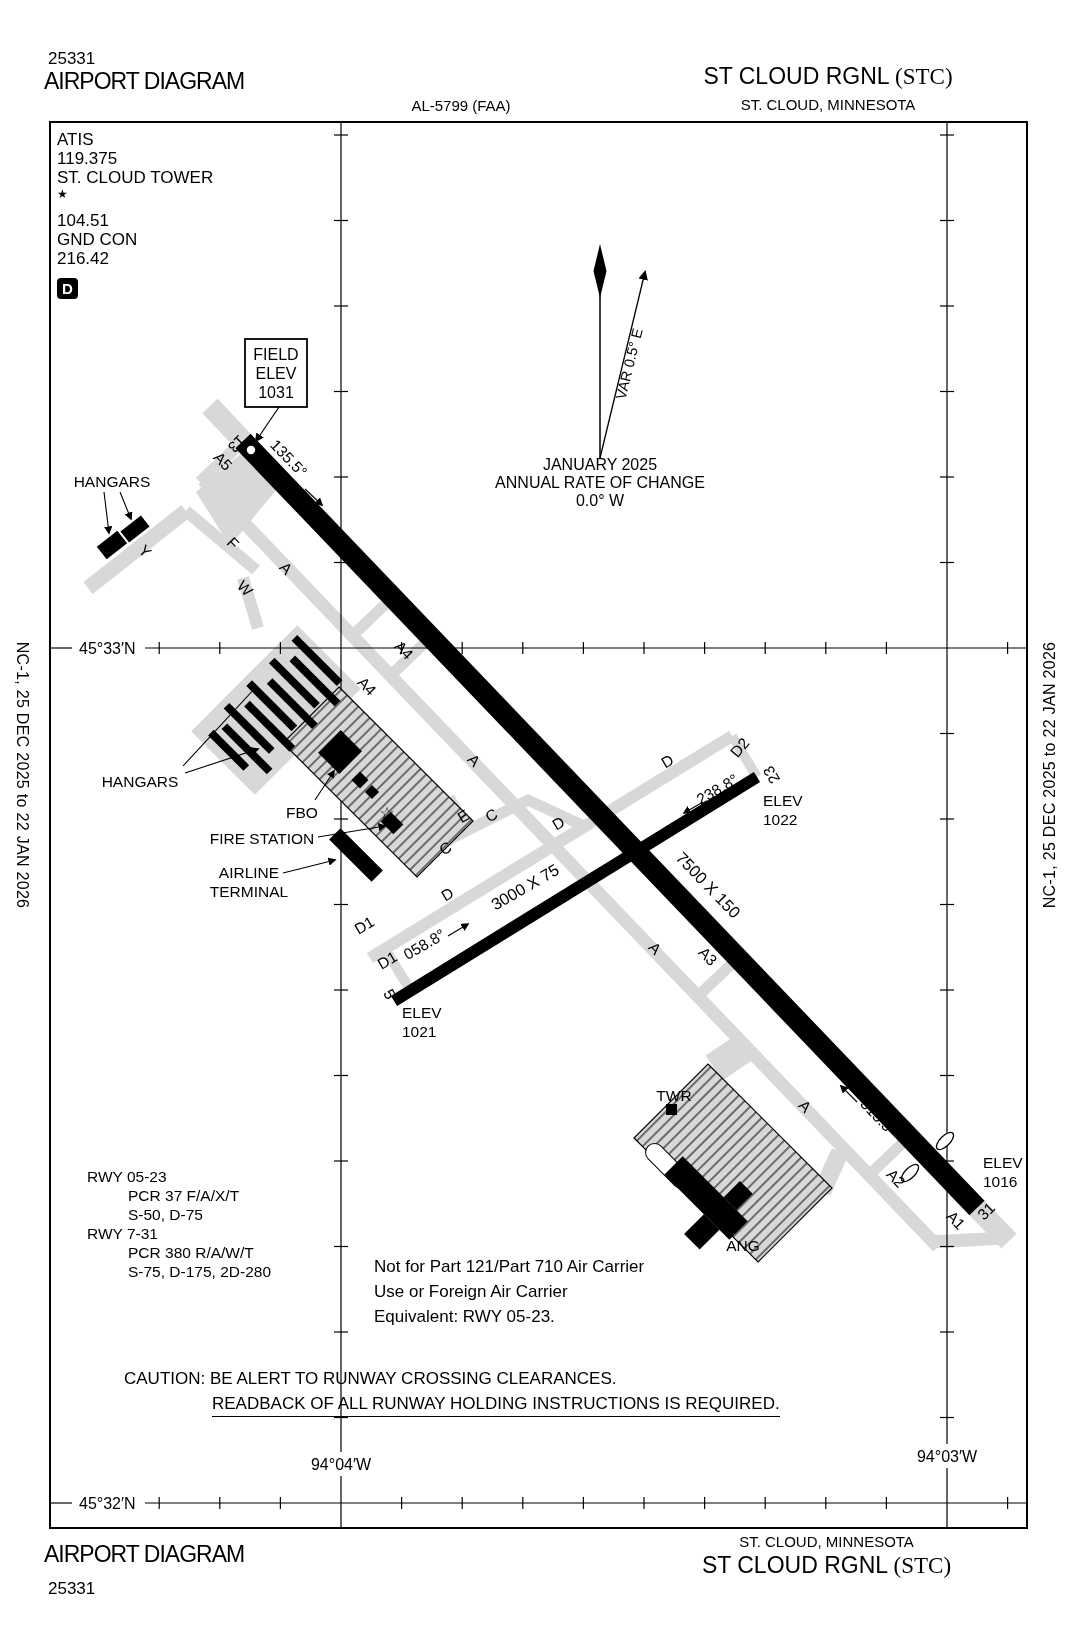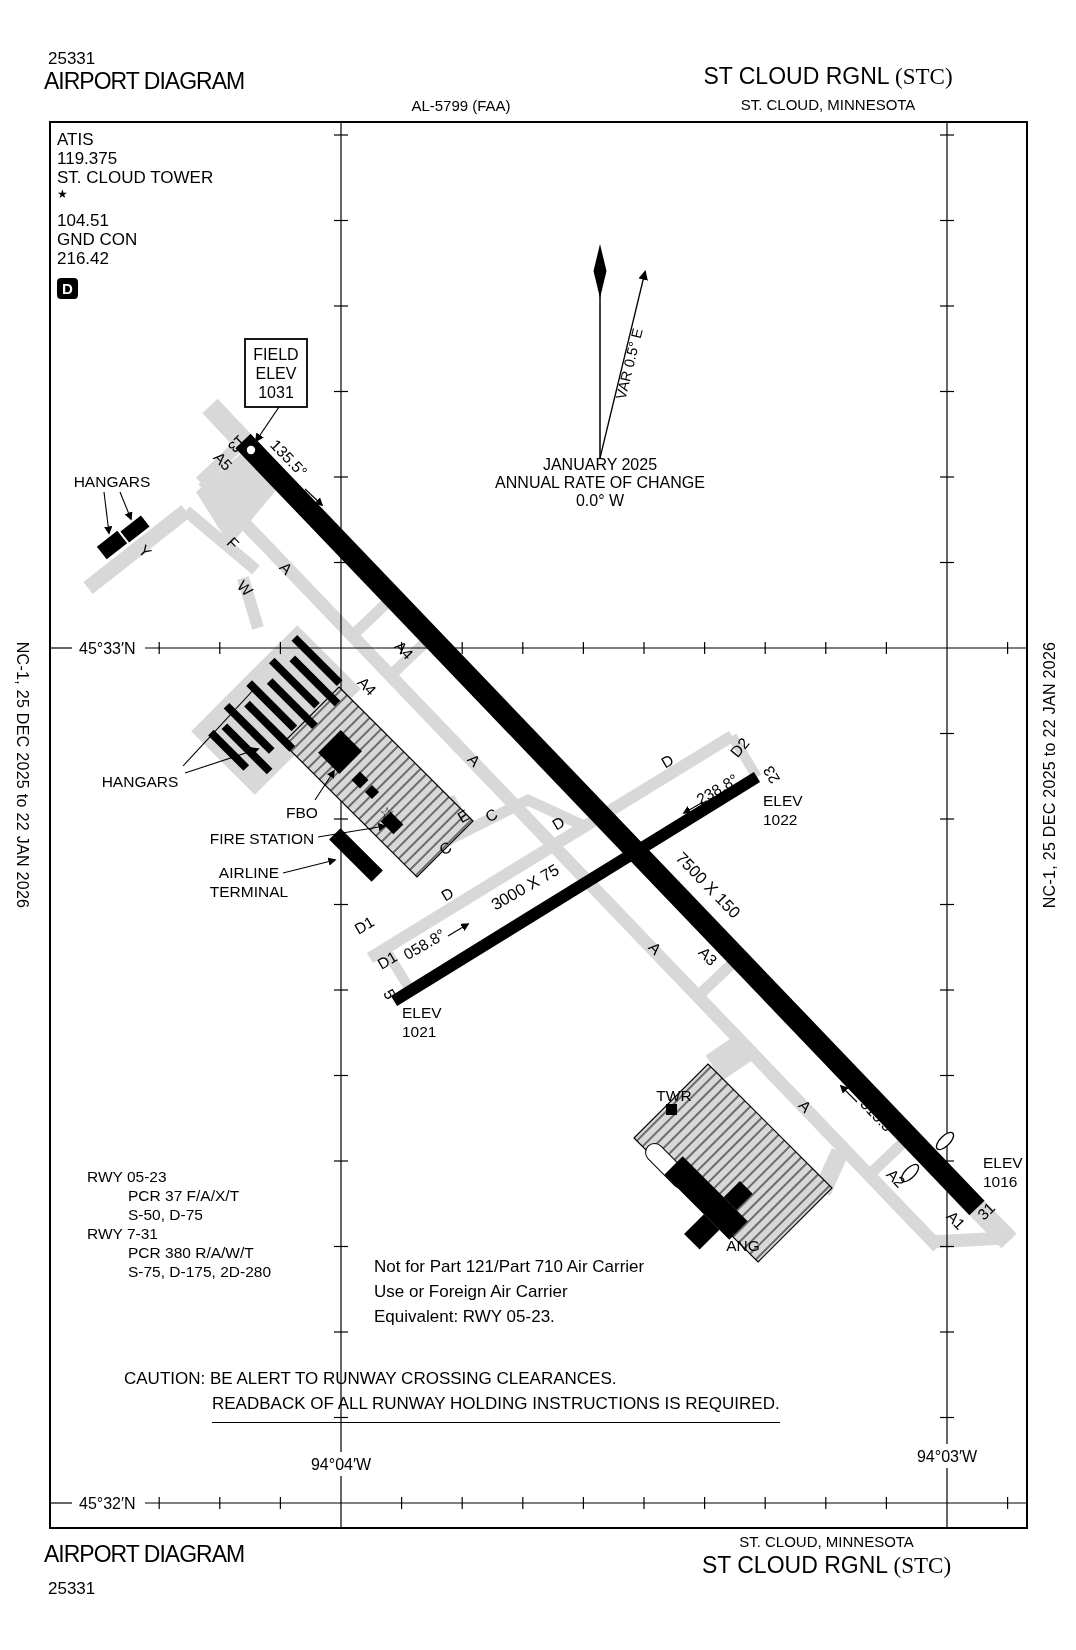--- a/index.html
+++ b/index.html
@@ -15,21 +15,21 @@
   .comm span{display:block;}
   sup.star{font-size:12px;position:relative;top:-2px;}
   #datis-box{width:21px;height:21px;background:#000;color:#fff;border-radius:4px;
      font-weight:bold;font-size:15px;line-height:21px;text-align:center;margin-top:10px;}
   .rwyinfo{font-size:15.5px;line-height:19px;}
   .rwyinfo .ind{padding-left:41px;}
   .rwyinfo span{display:block;}
   .notes{font-size:17px;line-height:25px;}
   .notes span{display:block;}
   .caution{font-size:17px;white-space:nowrap;}
-  #caution2{border-bottom:1.5px solid #000;padding-bottom:8px;}
+  #caution2{border-bottom:1.5px solid #000;padding-bottom:2px;}
   .marginnote{font-size:16px;white-space:nowrap;letter-spacing:0.3px;}
 </style>
 </head>
 <body>
 
 <div class="abs" id="hdr-code" style="left:48px;top:49px;font-size:17px;">25331</div>
 <div class="abs" id="hdr-title" style="left:44px;top:68px;">AIRPORT DIAGRAM</div>
 <div class="abs c" id="hdr-al" style="left:361px;top:97px;width:200px;font-size:15px;text-align:center;">AL-5799 (FAA)</div>
 <div class="abs r" id="hdr-apt" style="left:628px;top:63px;width:400px;font-size:23px;">
   <span>ST CLOUD RGNL</span>

